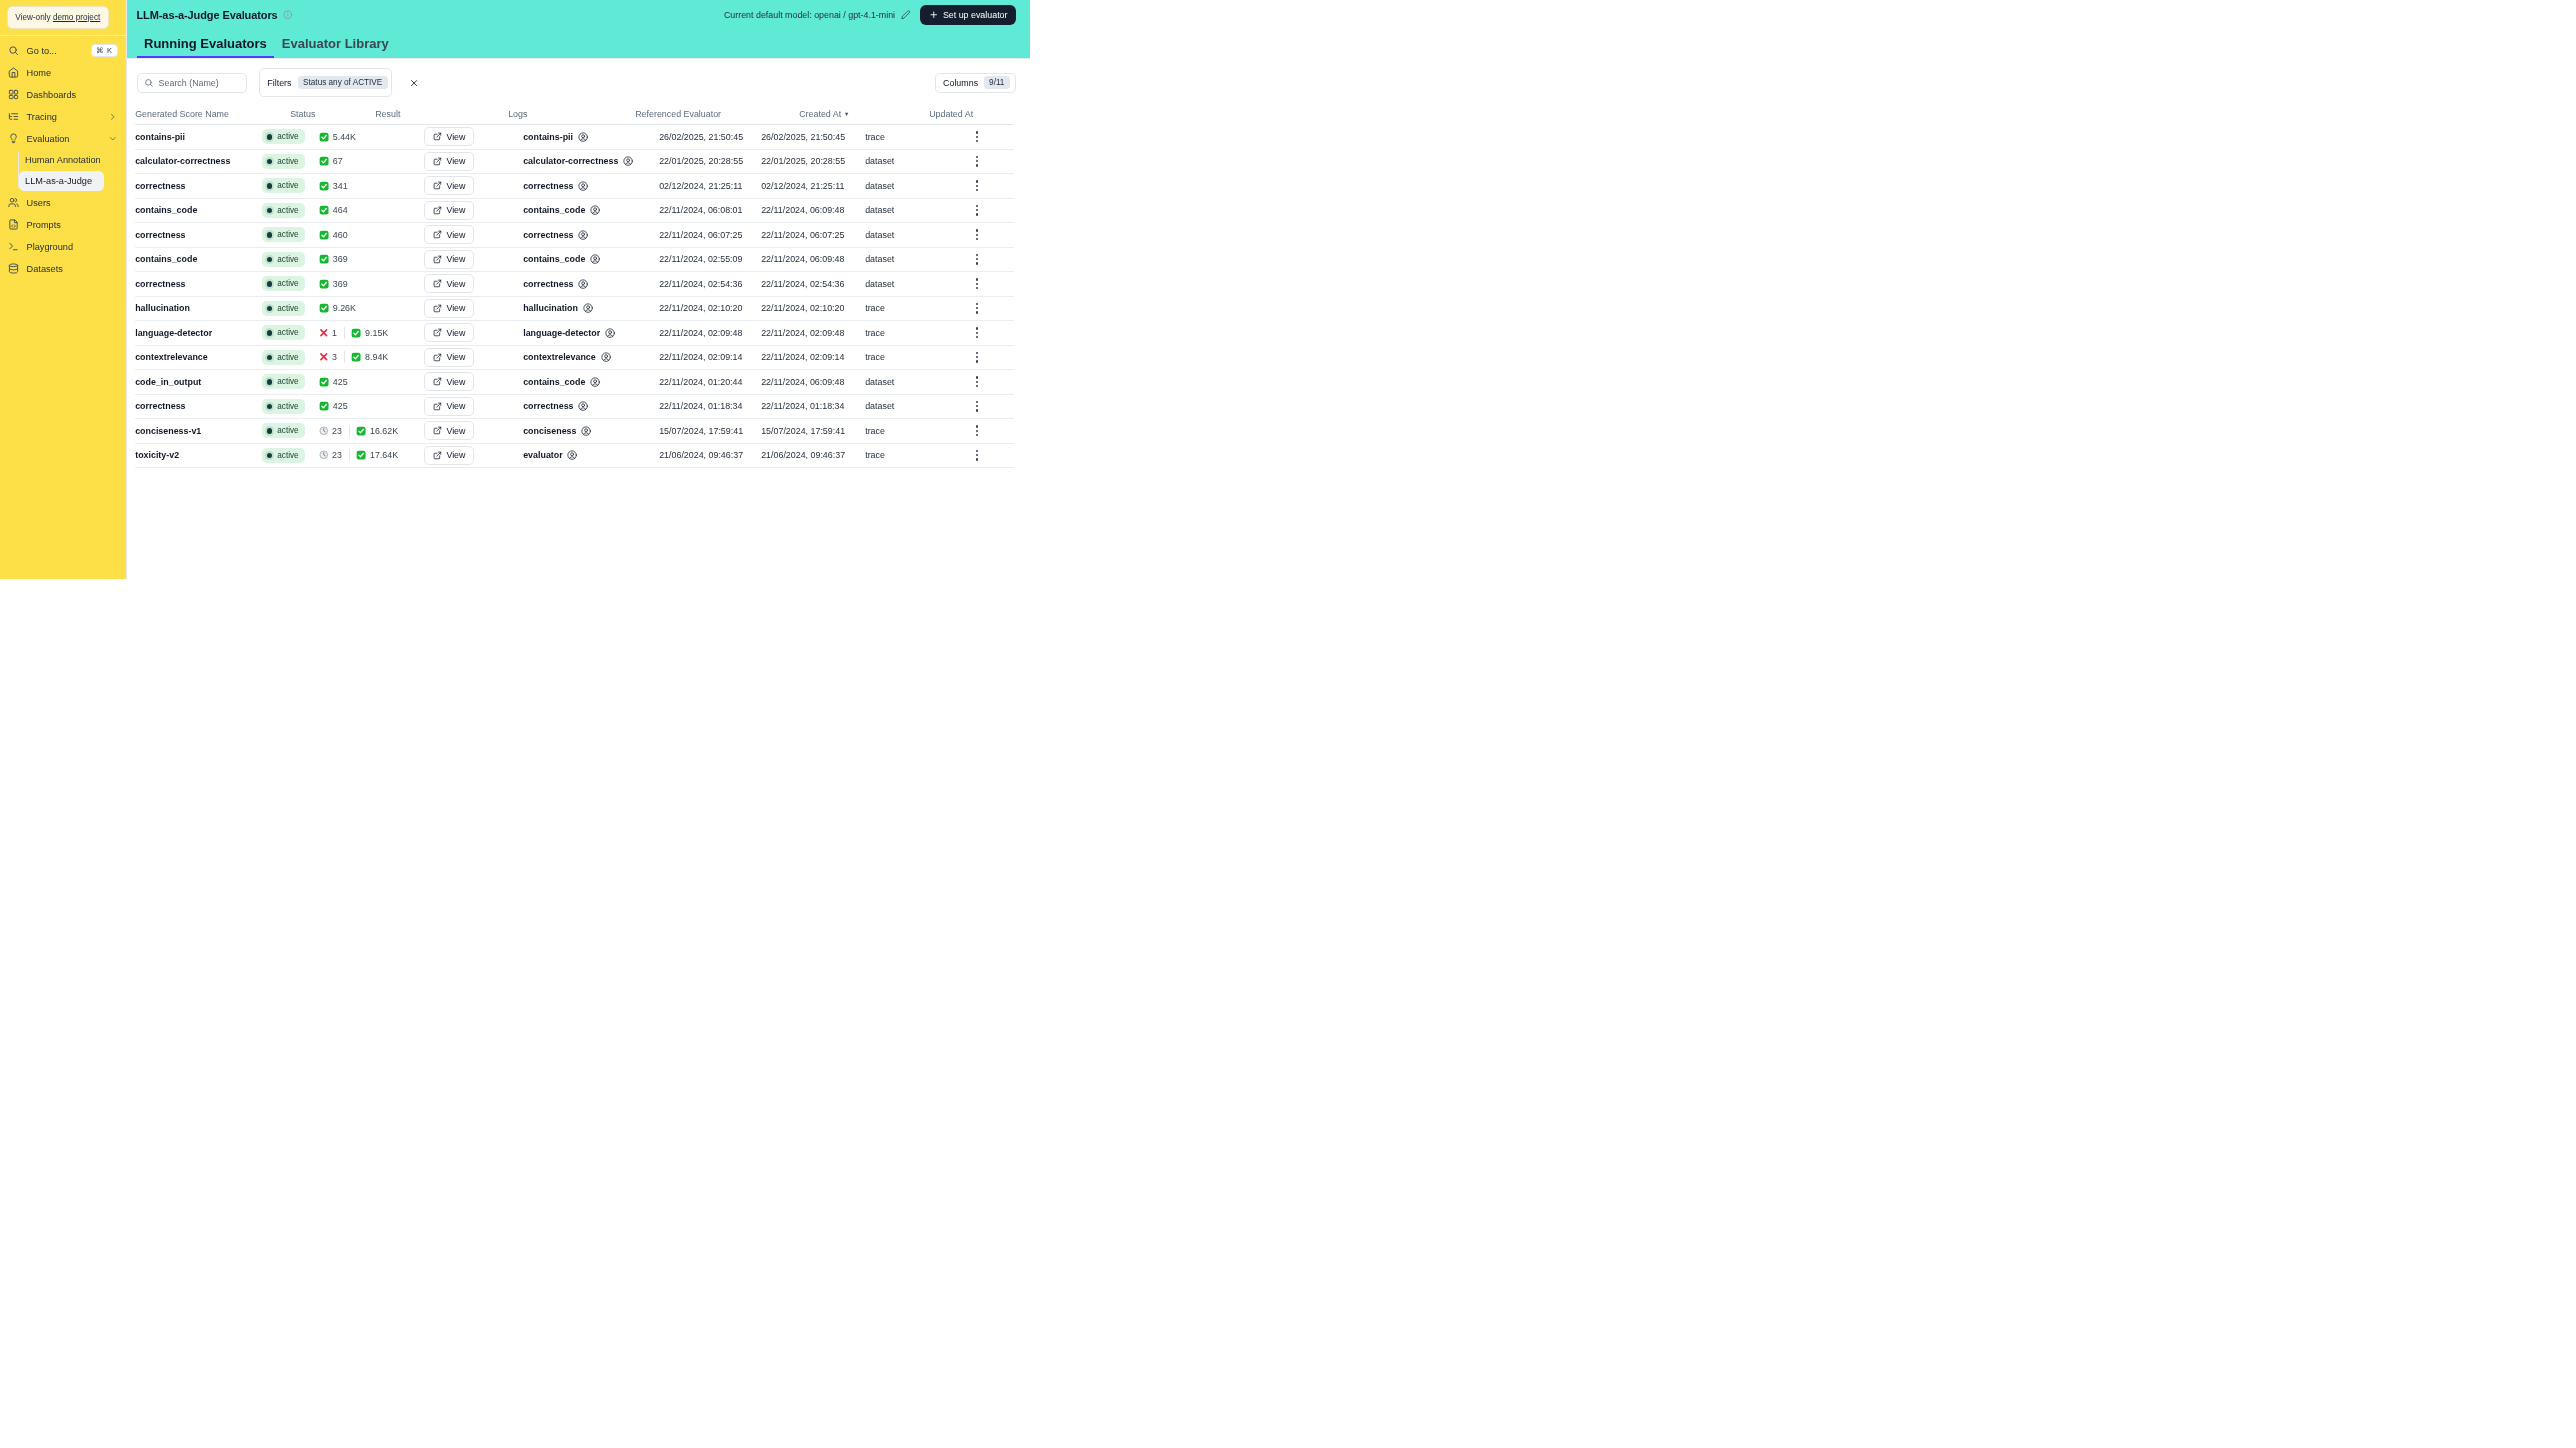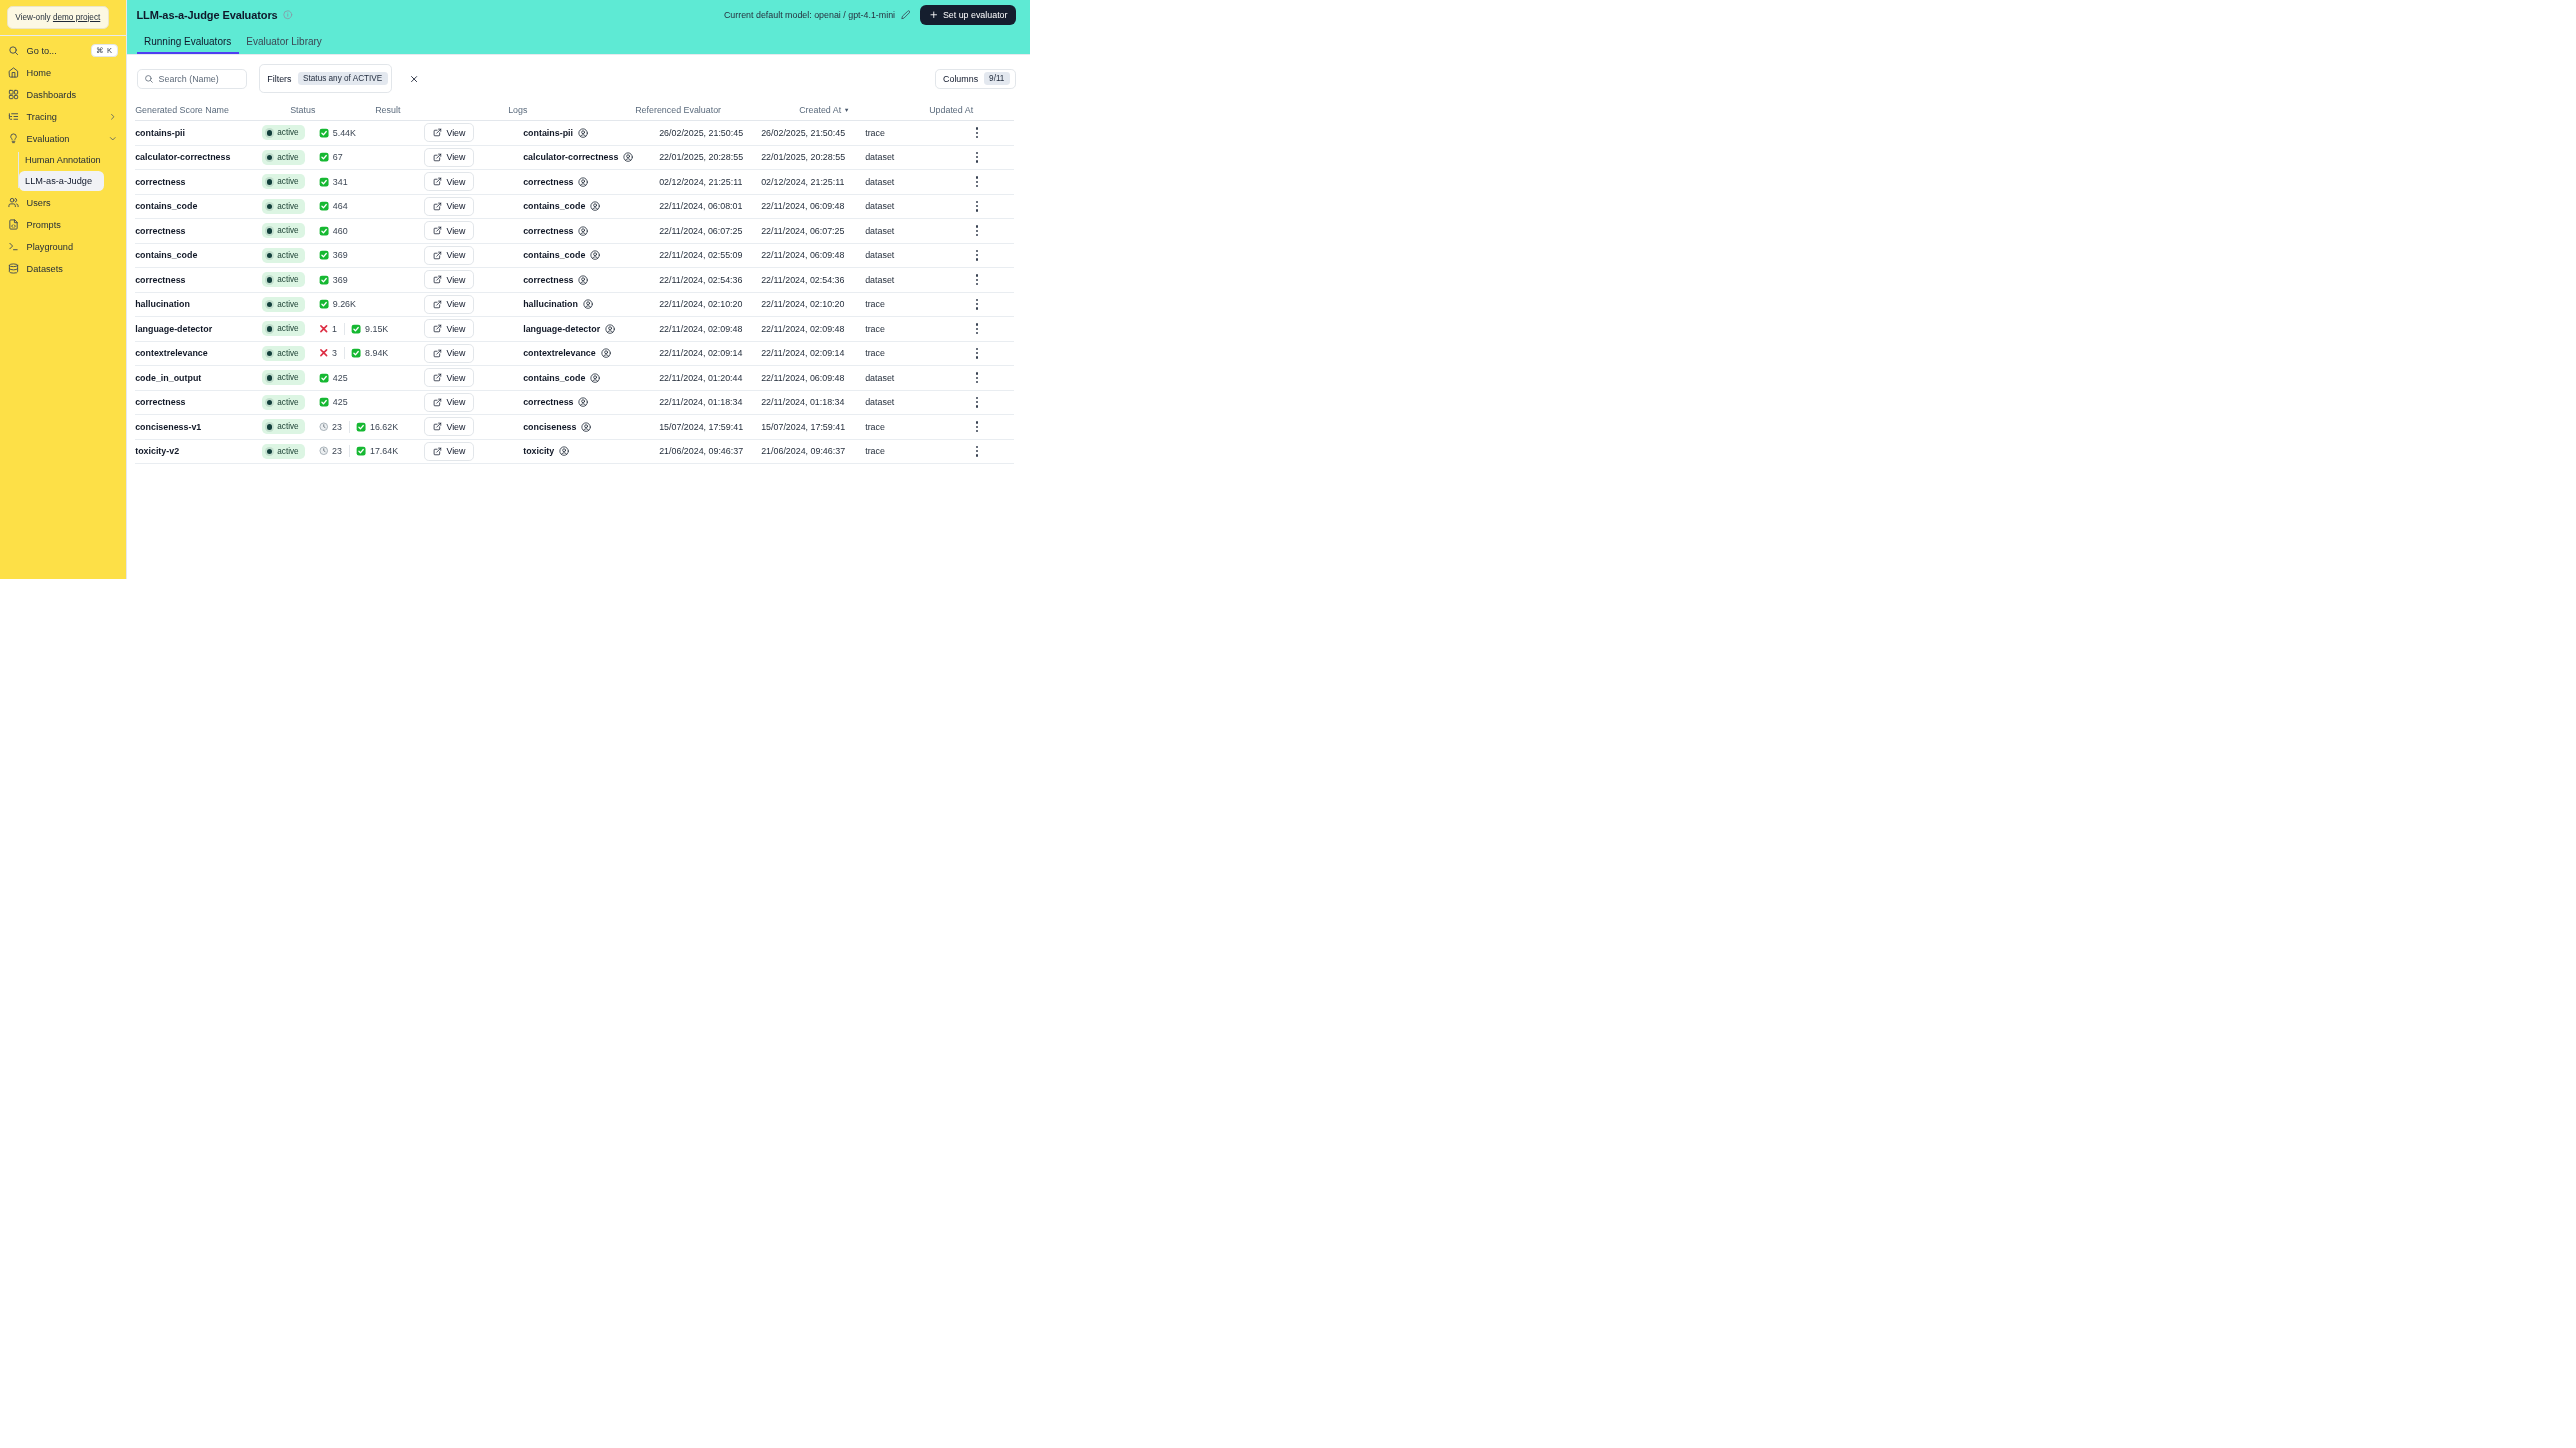--- a/index.html
+++ b/index.html
@@ -28,21 +28,21 @@
   .main { flex:1; display:flex; flex-direction:column; min-width:0; }
   .top { background:#5eead4; }
   .title-row { display:flex; align-items:center; height:27px; padding:2.7px 13.6px 0 9.5px; gap:5.5px; }
   .page-title { font-size:11px; font-weight:700; color:#0f172a; letter-spacing:-0.1px; }
   .info-btn { display:flex; align-items:center; color:#8a94a3; cursor:pointer; }
   .title-spacer { flex:1; }
   .model-label { font-size:8.9px; color:#27303e; }
   .pencil-btn { display:flex; align-items:center; color:#374151; cursor:pointer; margin-right:4.1px; }
   .setup-btn { display:flex; align-items:center; gap:4.8px; background:#151e2e; color:#fff; border:none; border-radius:6px; height:20px; padding:0 8.9px; font-size:8.9px; font-weight:500; font-family:inherit; cursor:pointer; }
   .tabs { display:flex; align-items:flex-end; padding:0 0 0 9.5px; margin-top:4.1px; border-bottom:0.7px solid #e7eaee; }
-  .tab { padding:4.8px 7.5px 5.5px 7.5px; font-size:10px; font-weight:400; color:#3c4654; cursor:pointer; border-bottom:2px solid transparent; margin-bottom:-0.7px; }
+  .tab { padding:4.8px 7.5px 5.5px 7.5px; font-size:13px; font-weight:700; color:#3c4654; cursor:pointer; border-bottom:2px solid transparent; margin-bottom:-0.7px; }
   .tab.active { color:#0f172a; border-bottom-color:#4f3ff0; }
 
   
   .toolbar { display:flex; align-items:center; padding:9.5px 13.6px 6.8px 9.5px; gap:12.3px; background:#fff; }
   .search-box { display:flex; align-items:center; gap:4.8px; width:110px; height:20.4px; border:0.7px solid #e2e6ea; border-radius:4.8px; padding:0 6.8px; background:#fff; color:#5b6775; }
   .search-box input { border:none; outline:none; width:100%; font-size:8.9px; font-family:inherit; color:#111827; background:transparent; }
   .search-box input::placeholder { color:#5f6b7a; }
   .filters-group { display:flex; align-items:center; gap:6.1px; height:29px; border:0.7px solid #e2e6ea; border-radius:4.8px; padding:0 3.4px 0 7.5px; background:#fff; cursor:pointer; }
   .filters-label { font-size:8.9px; font-weight:500; color:#0f172a; }
   .chip { background:#e3e8ef; border-radius:3.4px; font-size:8.2px; color:#1e293b; padding:2px 5.5px; white-space:nowrap; }
@@ -1049,21 +1049,21 @@
           <svg width="8.9" height="8.9" viewBox="0 0 24 24" fill="none" stroke="currentColor" stroke-width="2" stroke-linecap="round" stroke-linejoin="round">
                     <path d="M18 13v6a2 2 0 0 1-2 2H5a2 2 0 0 1-2-2V8a2 2 0 0 1 2-2h6"></path>
                     <polyline points="15 3 21 3 21 9"></polyline>
                     <line x1="10" y1="14" x2="21" y2="3"></line>
                   </svg>
         </span>
         <span>View</span>
       </button>
     </div>
     <div class="cell ref">
-      <span>toxicity</span>
+      <span>evaluator</span>
       <span style="display:flex;">
         <svg width="10.2" height="10.2" viewBox="0 0 24 24" fill="none" stroke="currentColor" stroke-width="1.9" stroke-linecap="round" stroke-linejoin="round">
                   <circle cx="12" cy="12" r="10"></circle>
                   <circle cx="12" cy="10" r="3.4"></circle>
                   <path d="M6.2 19.4a6.5 6.5 0 0 1 11.6 0"></path>
                 </svg>
       </span>
     </div>
     <div class="cell date">21/06/2024, 09:46:37</div>
     <div class="cell date">21/06/2024, 09:46:37</div>

